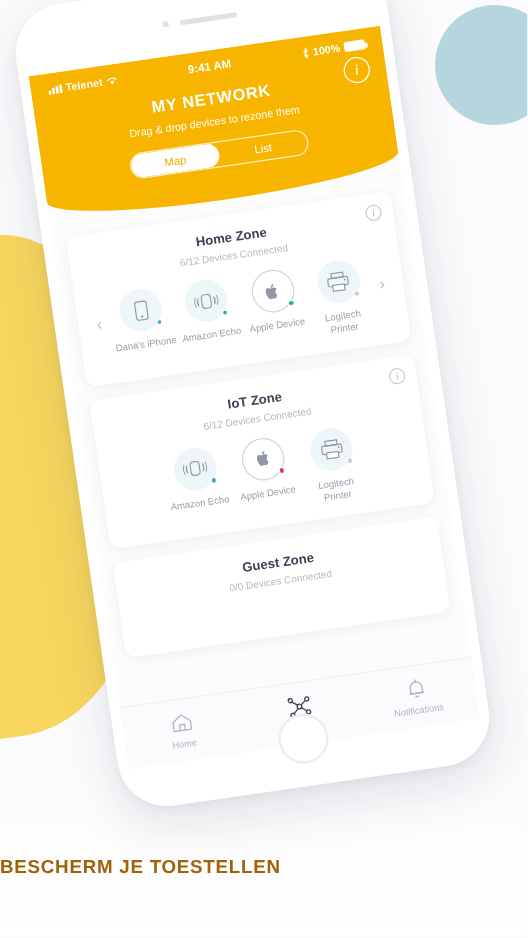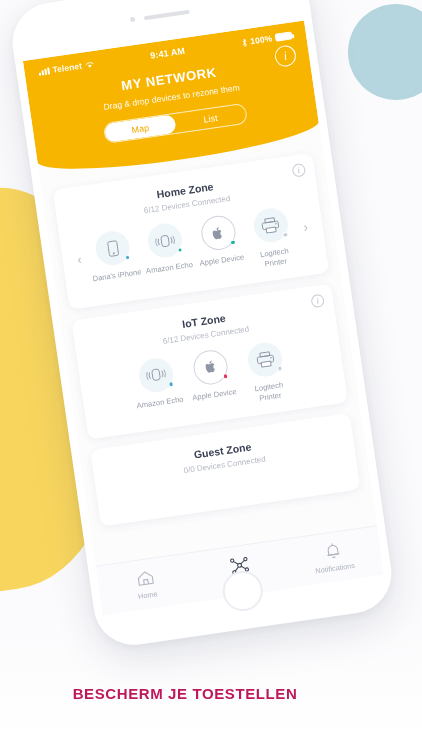--- a/index.html
+++ b/index.html
@@ -182,22 +182,22 @@
     display: flex; align-items: center;
   }
   .tab { flex: 1; text-align: center; color: #aeb3c0; cursor: pointer; }
   .tab.active { color: #3c4255; }
   .tab-ico { height: 19px; display: flex; align-items: center; justify-content: center; }
   .tab-lbl { font-size: 7.3px; margin-top: 3px; display: block; }
 
   
   .caption {
     position: absolute; left: 0; bottom: 48px; width: 370px;
-    text-align: center; font-size: 15px; font-weight: bold;
-    letter-spacing: .6px; color: #be185d;
+    text-align: left; font-size: 15px; font-weight: bold;
+    letter-spacing: .6px; color: #a16207;
   }
 </style>
 </head>
 <body>
 
 <div id="stage">
 
   <div class="bg-yellow-blob"></div>
   <div class="bg-blue-circle"></div>
   <div class="bg-soft-grey"></div>

